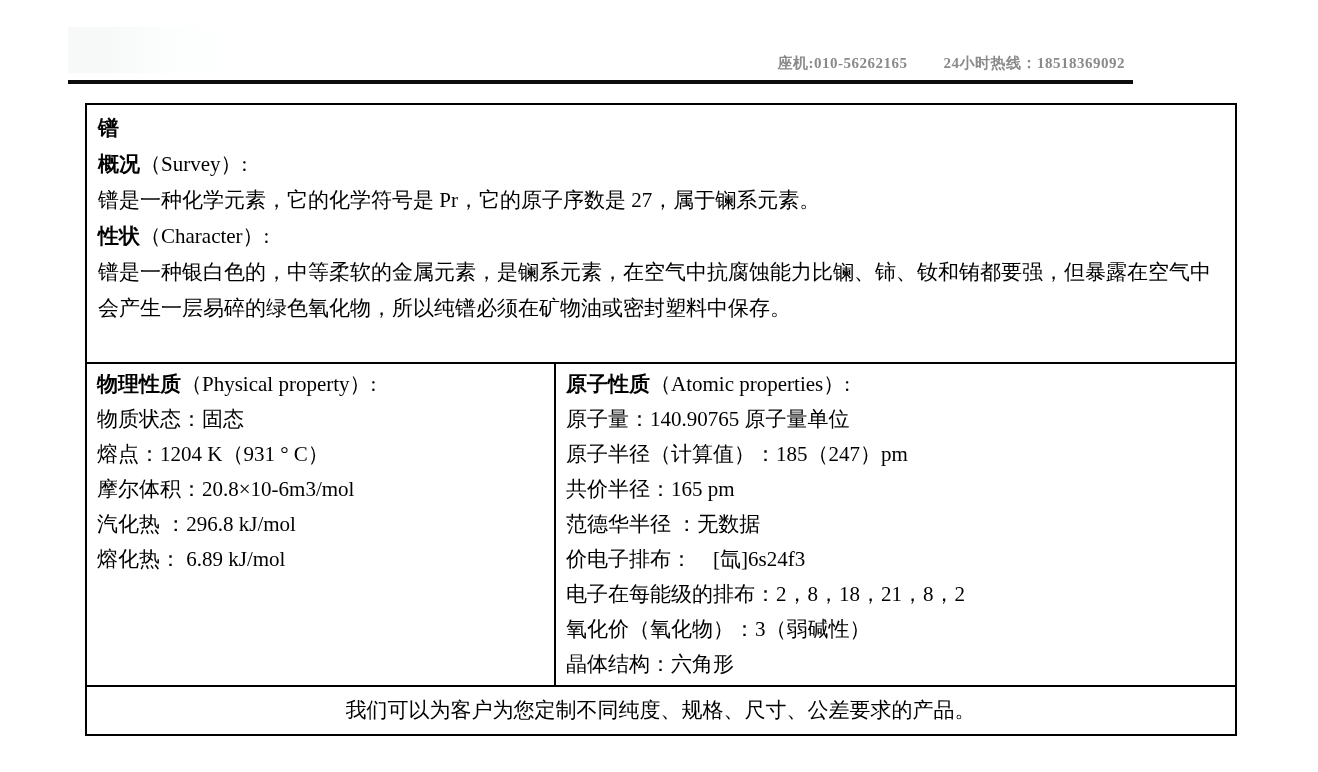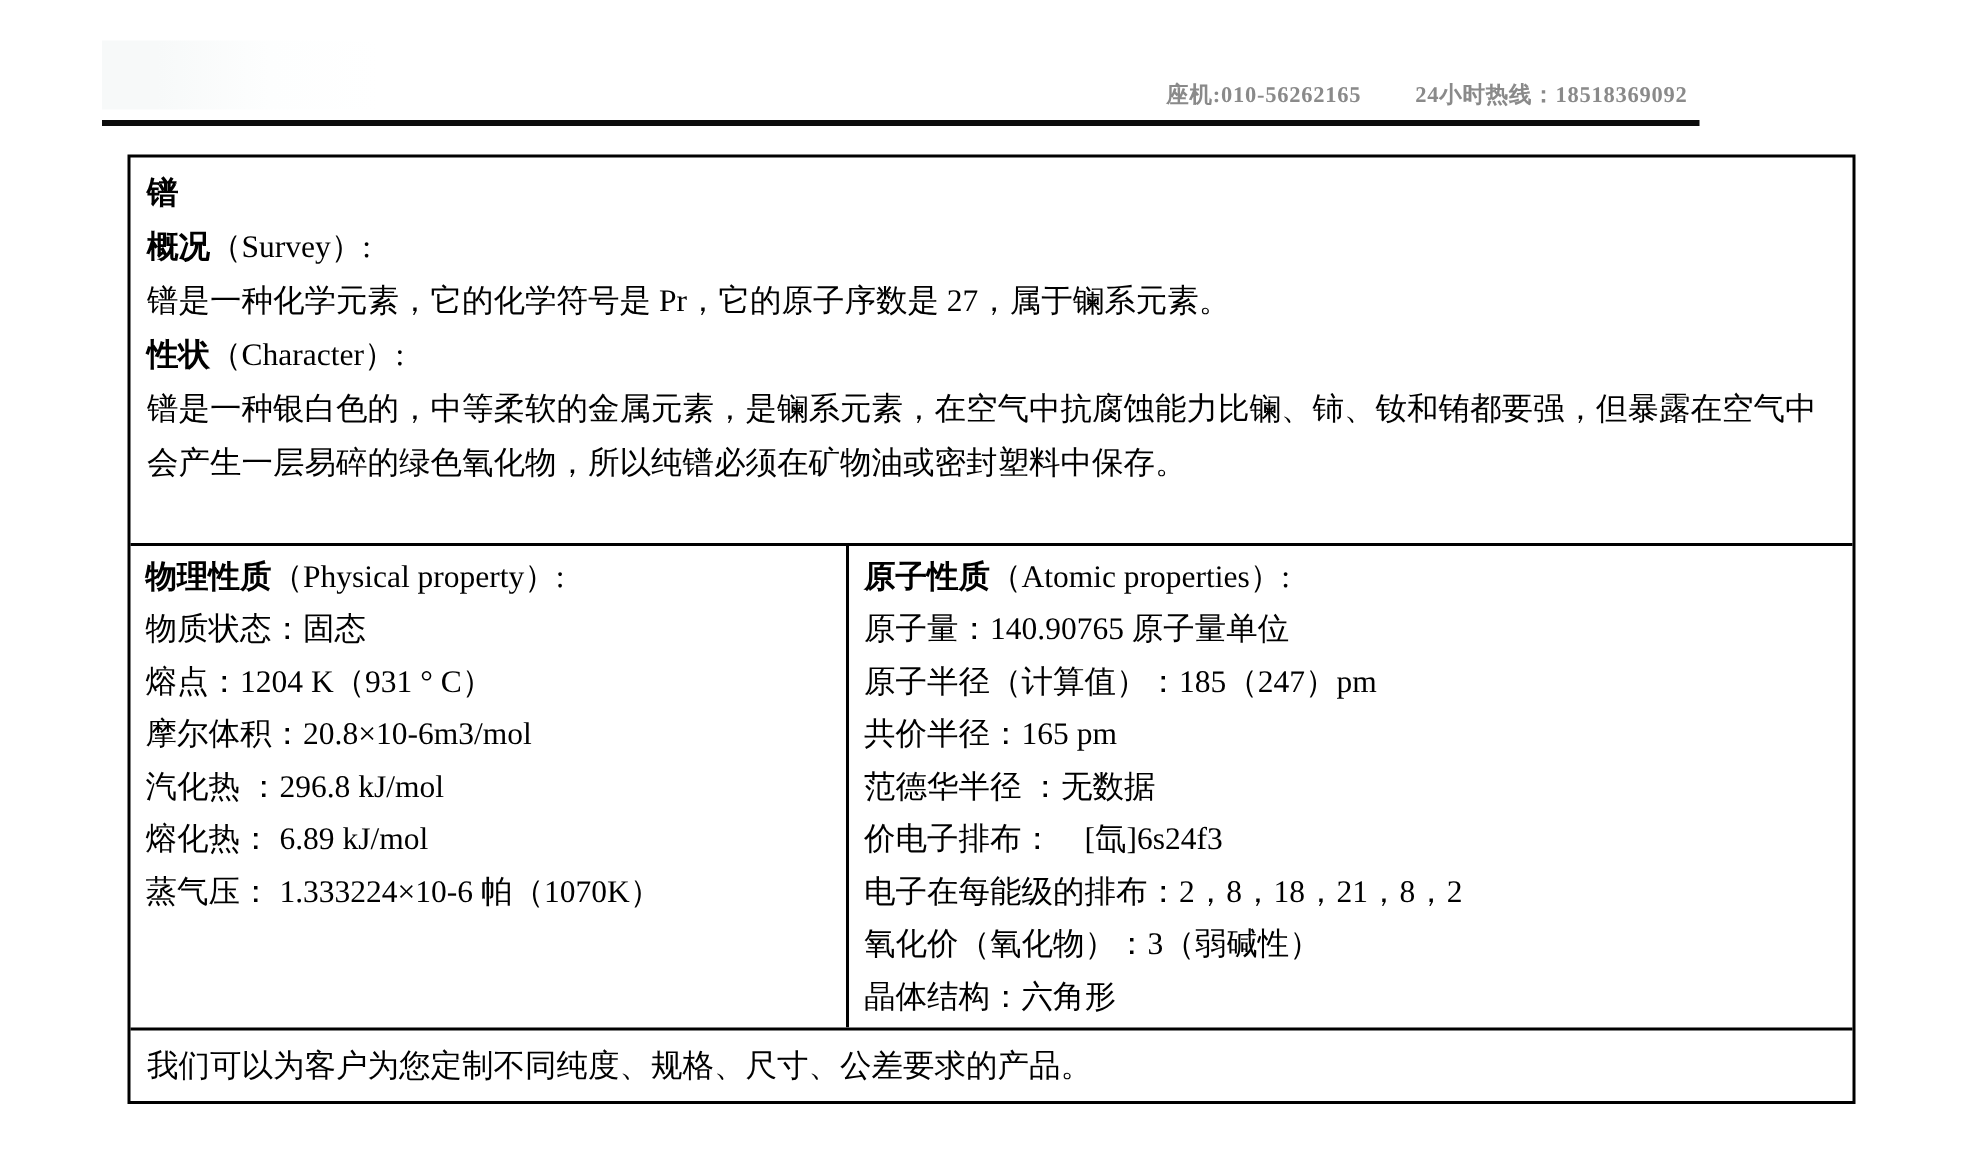--- a/index.html
+++ b/index.html
@@ -70,27 +70,28 @@
     height: 323px;
     border-top: 2px solid #000000;
     overflow: hidden;
   }
   .props-col {
     box-sizing: border-box;
     padding: 3px 10px 0 10px;
   }
   .props-col .line { line-height: 35px; }
   .props-col.left { width: 467px; }
-  .props-col.right { flex: 1; border-left: 2px solid #000000; margin-left: 10px; }
+  .props-col.right { flex: 1; border-left: 2px solid #000000; }
   .note-section {
     box-sizing: border-box;
     height: 49px;
     border-top: 2px solid #000000;
     padding: 5px 12px 0 11px;
     overflow: hidden;
+    text-align: center;
   }
 </style>
 </head>
 <body>
 
 <div class="logo-placeholder"></div>
 
 <div class="header-contact">
   <span class="landline">座机:010-56262165</span><span class="hotline">24小时热线：18518369092</span>
 </div>
@@ -109,21 +110,20 @@
 
   <div class="props-section">
 
     <div class="props-col left">
       <div class="line"><span class="bold">物理性质</span><span>（Physical property）:</span></div>
       <div class="line">物质状态：固态</div>
       <div class="line">熔点：1204 K（931 ° C）</div>
       <div class="line">摩尔体积：20.8×10-6m3/mol</div>
       <div class="line">汽化热 ：296.8 kJ/mol</div>
       <div class="line">熔化热： 6.89 kJ/mol</div>
-      <div class="line">蒸气压： 1.333224×10-6 帕（1070K）</div>
     </div>
 
     <div class="props-col right">
       <div class="line"><span class="bold">原子性质</span><span>（Atomic properties）:</span></div>
       <div class="line">原子量：140.90765 原子量单位</div>
       <div class="line">原子半径（计算值）：185（247）pm</div>
       <div class="line">共价半径：165 pm</div>
       <div class="line">范德华半径 ：无数据</div>
       <div class="line">价电子排布：    [氙]6s24f3</div>
       <div class="line">电子在每能级的排布：2，8，18，21，8，2</div>

